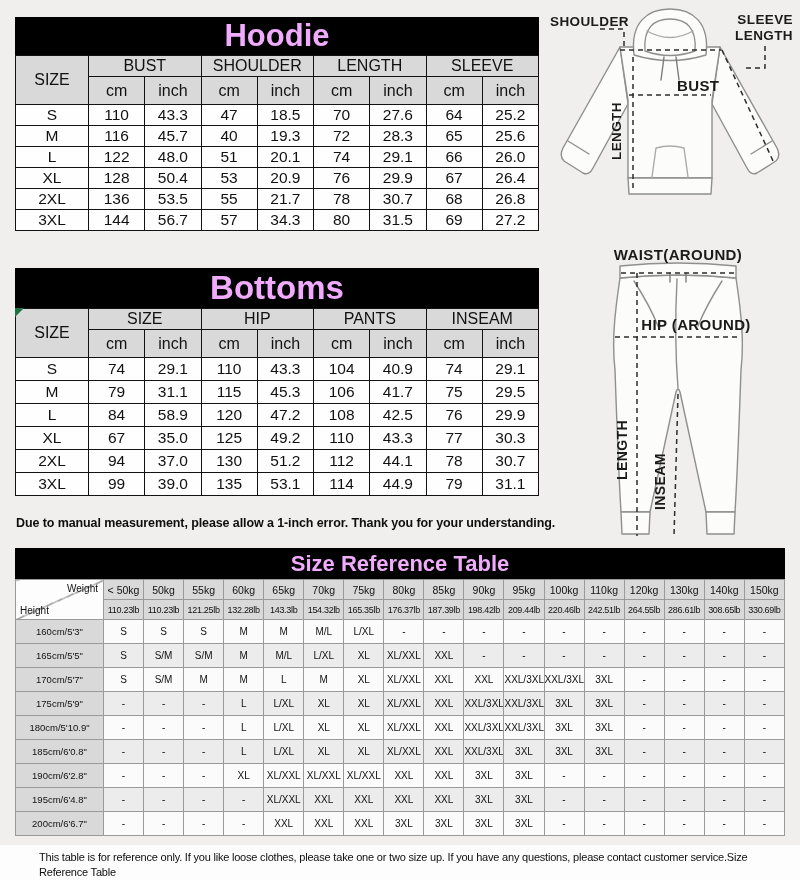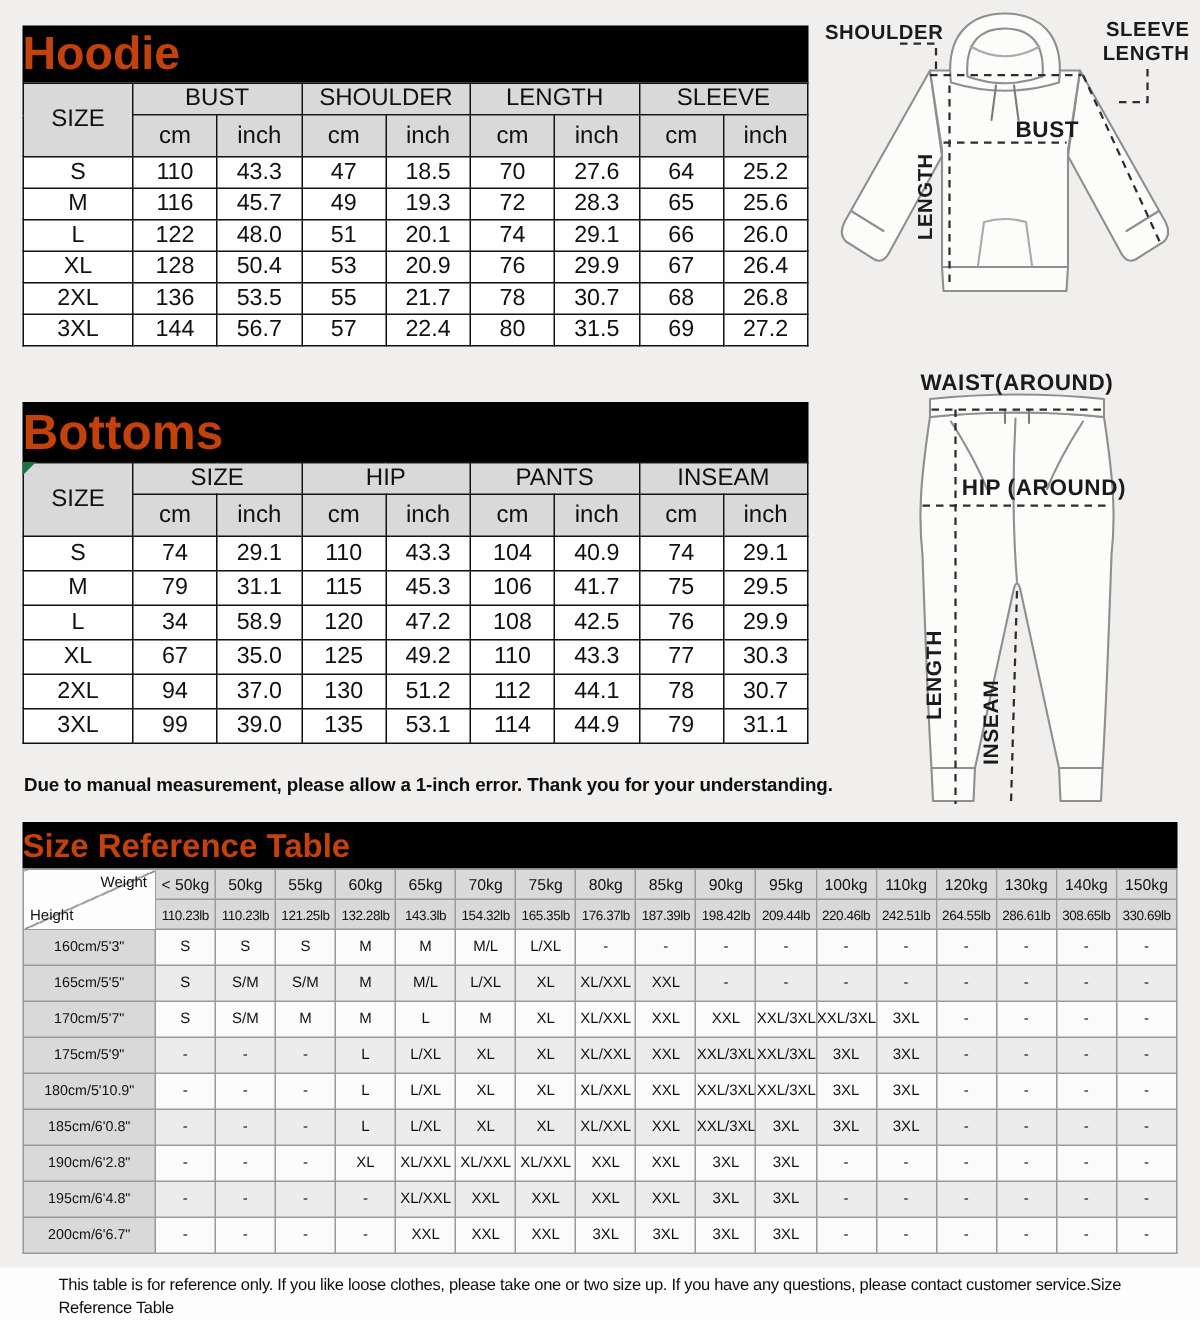--- a/index.html
+++ b/index.html
@@ -3,21 +3,21 @@
 <meta charset="utf-8">
 <style>
   *{box-sizing:border-box;margin:0;padding:0}
   html,body{width:800px;height:880px}
   .page{position:relative;width:800px;height:880px;background:#f0efee;
         font-family:"Liberation Sans",sans-serif;color:#111;overflow:hidden}
 
   
   .sheet{position:absolute}
   .sheet table{border-collapse:collapse;width:100%;table-layout:fixed}
-  .titlebar{background:#000;color:#c2410c;font-weight:700}
+  .titlebar{background:#000;color:#f0abfc;text-align:center;font-weight:700}
 
   
   .size-sheet{left:15px;width:524px}
   .hoodie-sheet{top:17px}
   .hoodie-sheet .titlebar{height:38px;line-height:38px;font-size:31px}
   .bottoms-sheet{top:268px}
   .bottoms-sheet .titlebar{height:40px;line-height:40px;font-size:33px}
   .size-sheet th,.size-sheet td{border:1.6px solid #121212;text-align:center;
       vertical-align:middle;font-weight:400;overflow:hidden;white-space:nowrap}
   .size-sheet thead th{background:#d9d9d9;font-size:16px}
@@ -101,21 +101,21 @@
             <td>18.5</td>
             <td>70</td>
             <td>27.6</td>
             <td>64</td>
             <td>25.2</td>
           </tr>
           <tr>
             <th>M</th>
             <td>116</td>
             <td>45.7</td>
-            <td>49</td>
+            <td>40</td>
             <td>19.3</td>
             <td>72</td>
             <td>28.3</td>
             <td>65</td>
             <td>25.6</td>
           </tr>
           <tr>
             <th>L</th>
             <td>122</td>
             <td>48.0</td>
@@ -146,21 +146,21 @@
             <td>78</td>
             <td>30.7</td>
             <td>68</td>
             <td>26.8</td>
           </tr>
           <tr>
             <th>3XL</th>
             <td>144</td>
             <td>56.7</td>
             <td>57</td>
-            <td>22.4</td>
+            <td>34.3</td>
             <td>80</td>
             <td>31.5</td>
             <td>69</td>
             <td>27.2</td>
           </tr>
         </tbody>
     </table>
   </div>
 
   <div class="sheet size-sheet bottoms-sheet">
@@ -208,21 +208,21 @@
             <td>31.1</td>
             <td>115</td>
             <td>45.3</td>
             <td>106</td>
             <td>41.7</td>
             <td>75</td>
             <td>29.5</td>
           </tr>
           <tr>
             <th>L</th>
-            <td>34</td>
+            <td>84</td>
             <td>58.9</td>
             <td>120</td>
             <td>47.2</td>
             <td>108</td>
             <td>42.5</td>
             <td>76</td>
             <td>29.9</td>
           </tr>
           <tr>
             <th>XL</th>

